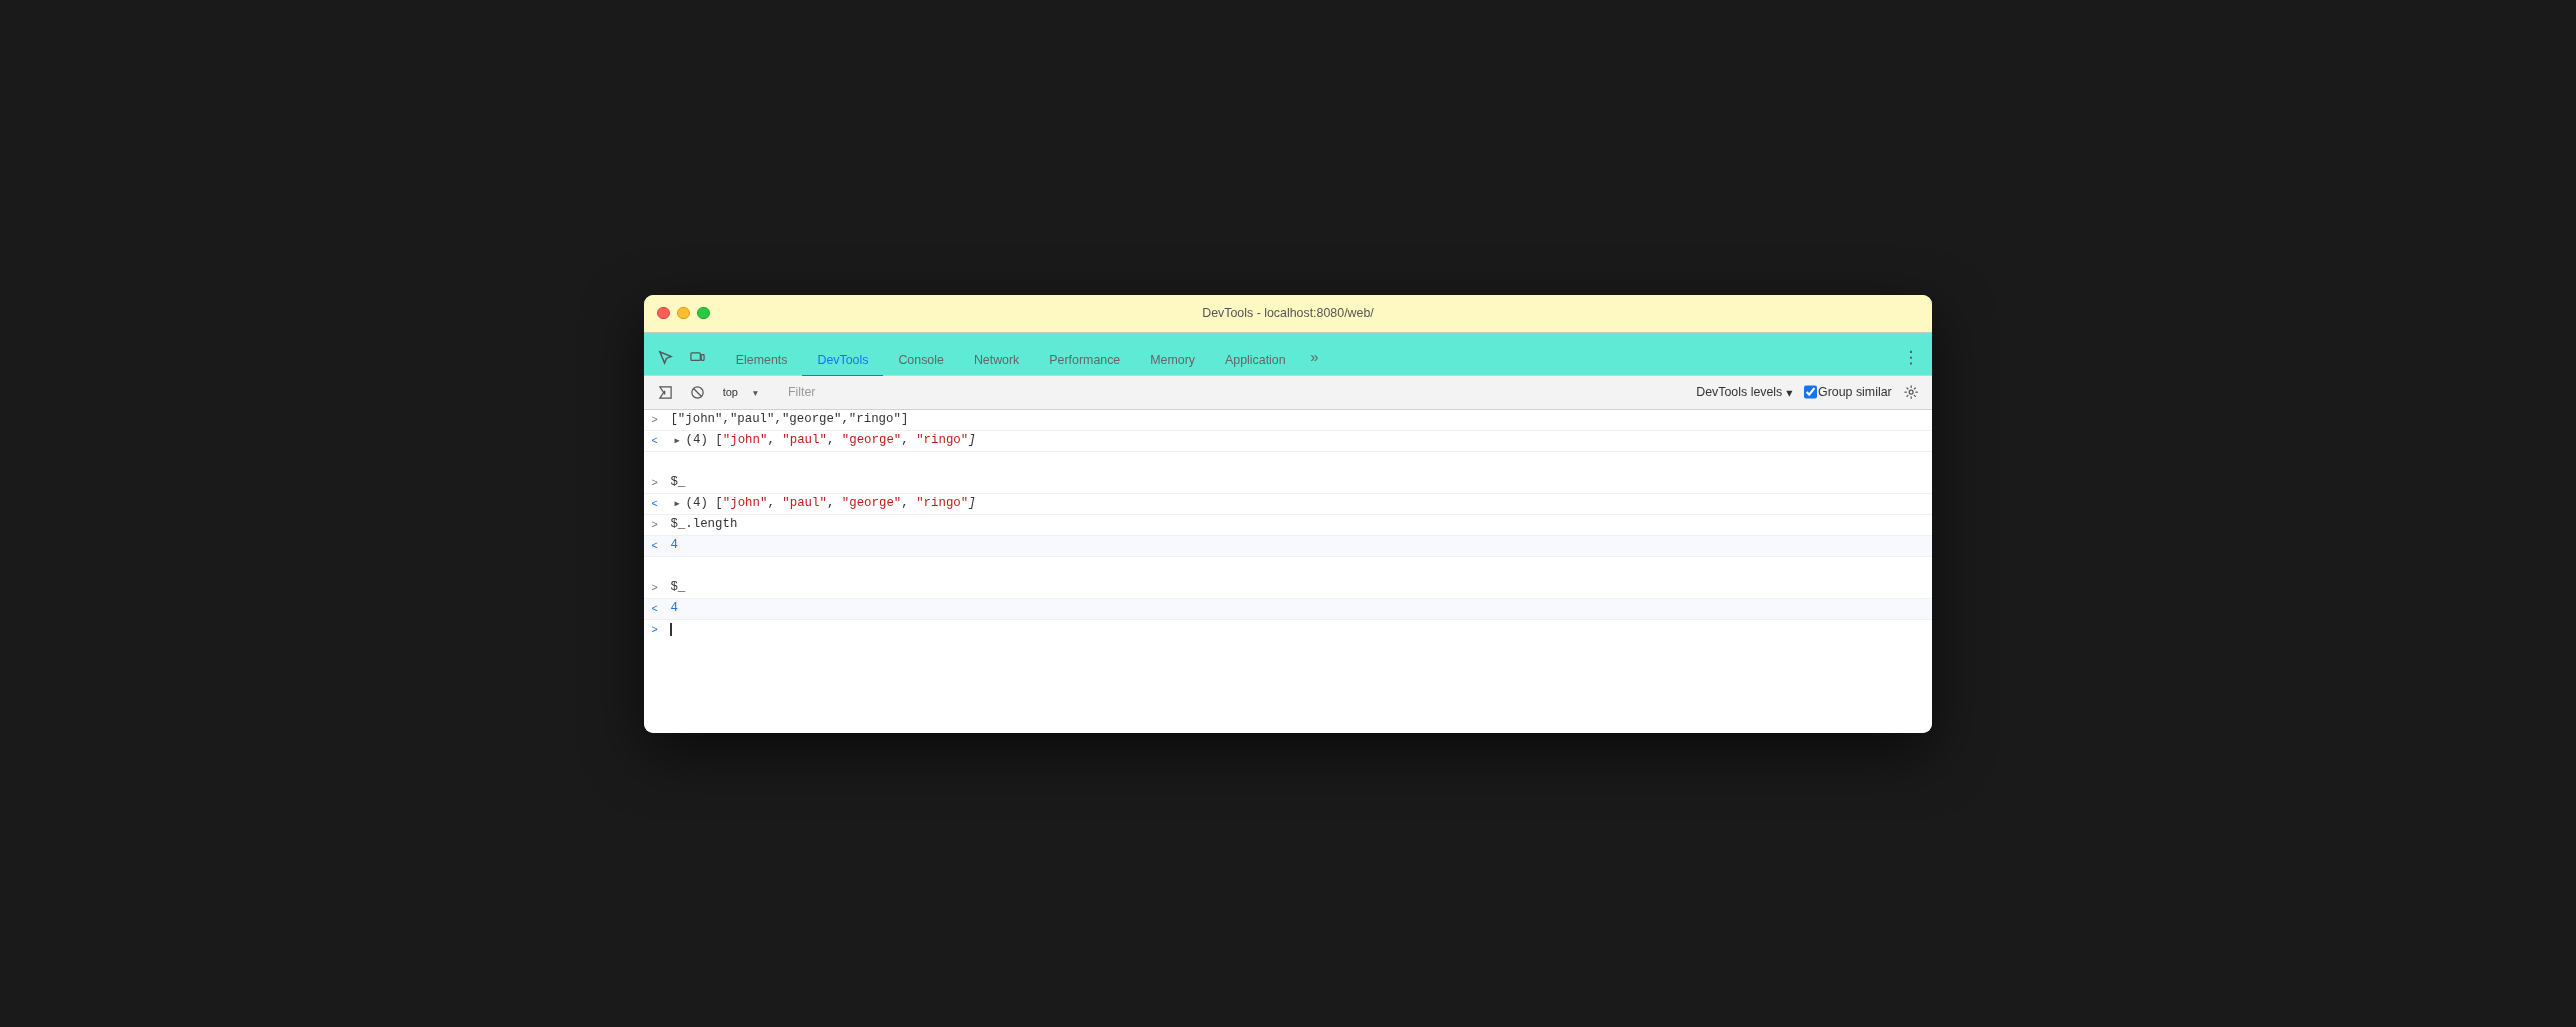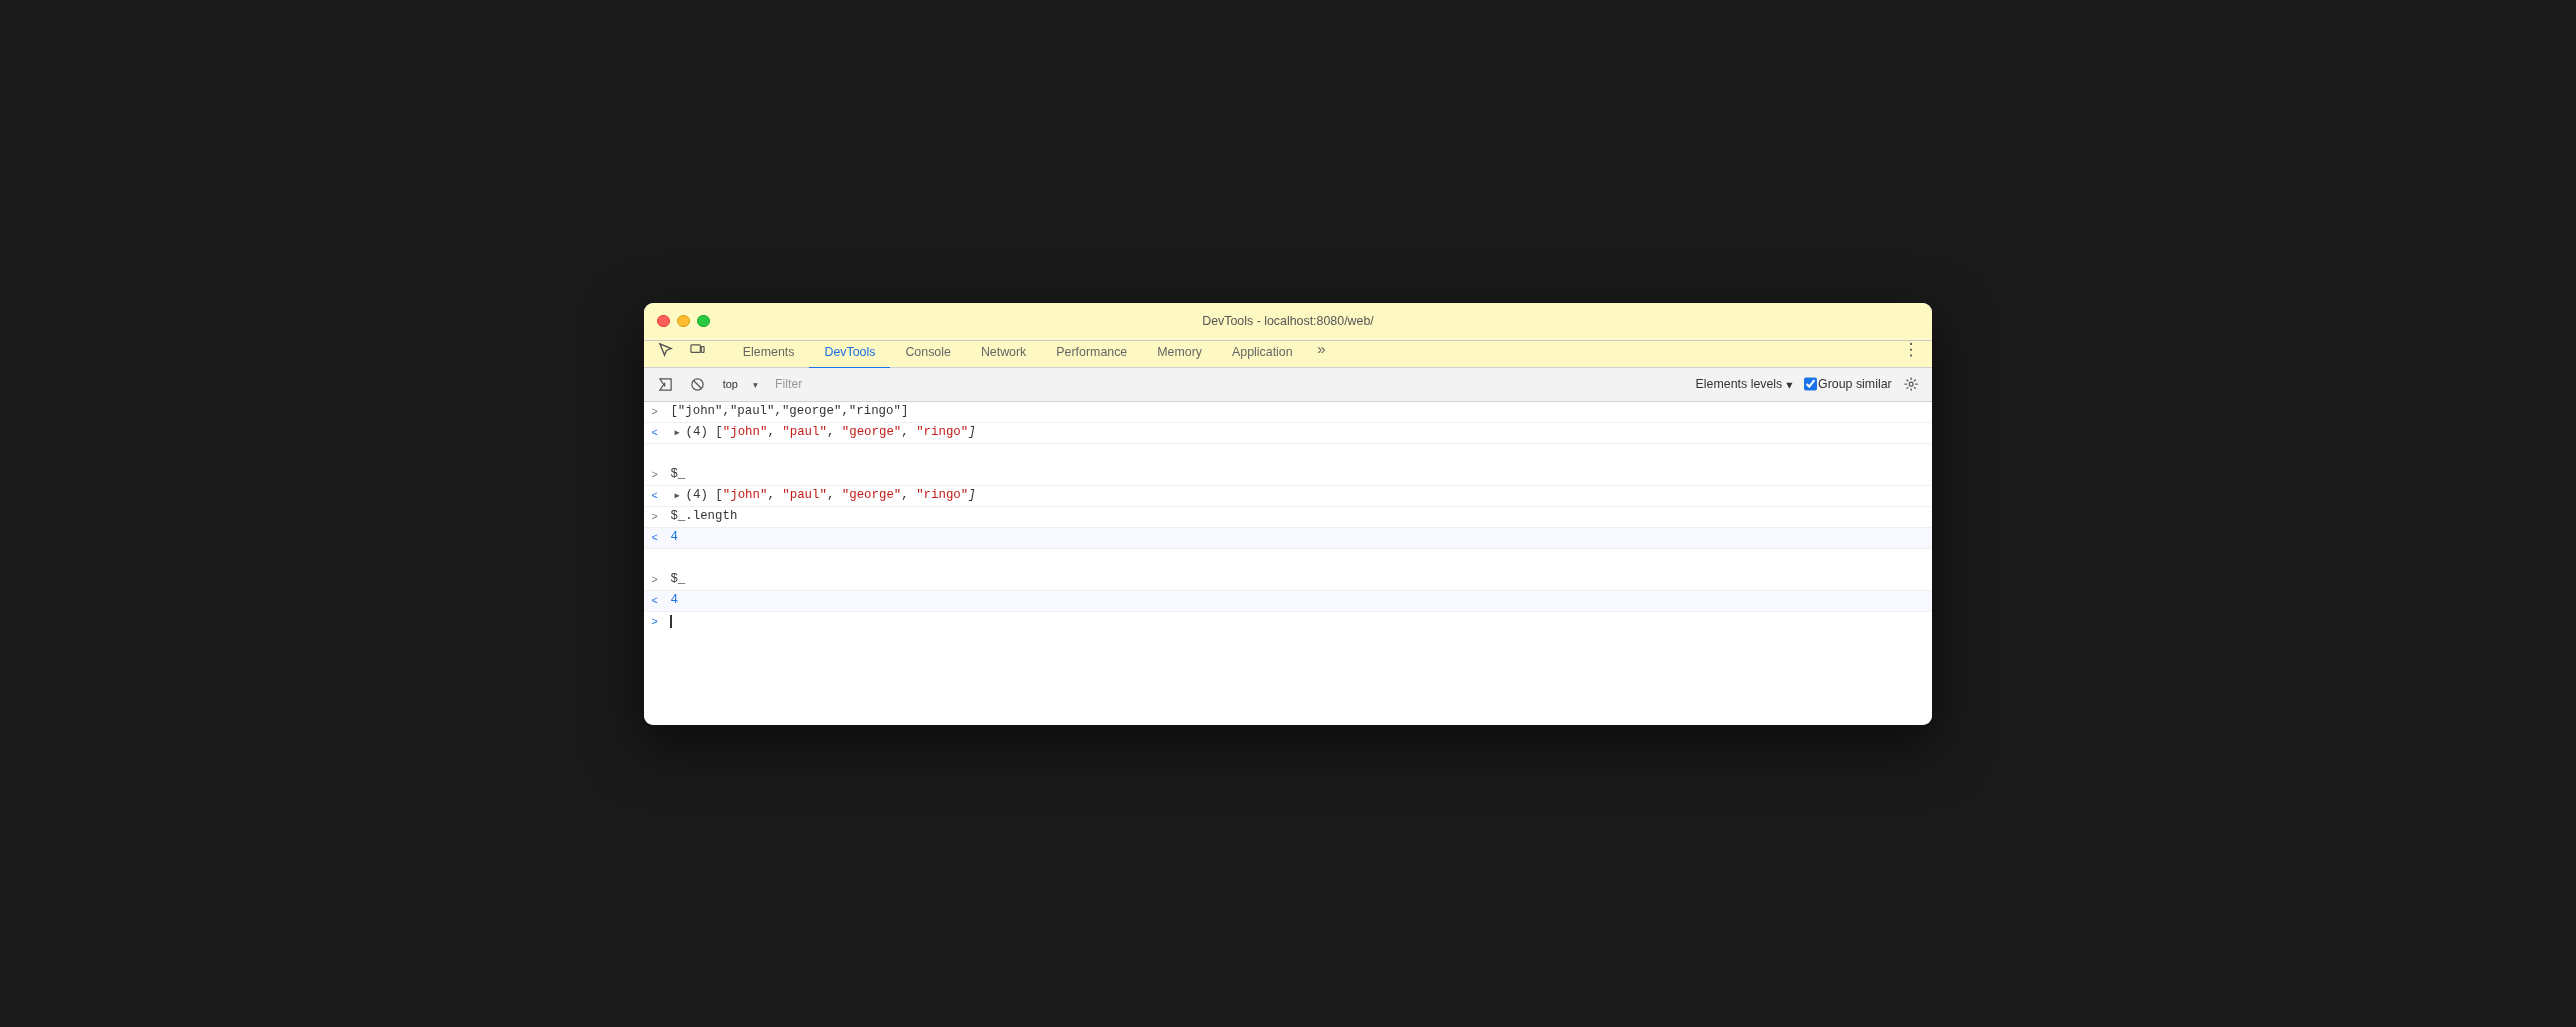--- a/index.html
+++ b/index.html
@@ -52,27 +52,26 @@
       position: absolute;
       left: 50%;
       transform: translateX(-50%);
       font-size: 12.4px;
       color: #555;
       font-weight: 400;
     }
 
     
     .tab-bar {
-      background: #fef9c3;
+      background: #5eead4;
       border-bottom: 1px solid #d0d0d0;
       display: flex;
       align-items: flex-end;
       padding: 0 7.6px;
-      height: 27px;
-      gap: 7px;
+      height: 43px;
     }
 
     .tab-bar-icons {
       display: flex;
       align-items: center;
       gap: 5.7px;
       margin-right: 9.5px;
       padding-bottom: 3.8px;
     }
 
@@ -189,20 +188,21 @@
     }
 
     .filter-input {
       flex: 1;
       background: transparent;
       border: none;
       font-size: 12.4px;
       color: #333;
       padding: 3.8px 7.6px;
       outline: none;
+      margin-left: 13px;
     }
 
     .filter-input::placeholder { color: #999; }
 
     .default-levels-btn {
       display: flex;
       align-items: center;
       gap: 3.8px;
       font-size: 12.4px;
       color: #333;
@@ -380,21 +380,21 @@
     <div class="context-select-wrapper">
       <select class="context-select">
         <option>top</option>
       </select>
       <span class="select-chevron">▾</span>
     </div>
 
     <input class="filter-input" type="text" placeholder="Filter" style="">
 
     <div class="default-levels-btn">
-      <span>Elements levels</span>
+      <span>DevTools levels</span>
       <span>▾</span>
     </div>
 
     <label class="checkbox-wrapper">
       <input type="checkbox" checked="" style="">
       <span class="group-similar-label">Group similar</span>
     </label>
 
     <div class="settings-btn">
       <svg width="14.3" height="14.3" viewBox="0 0 15 15" fill="none">

